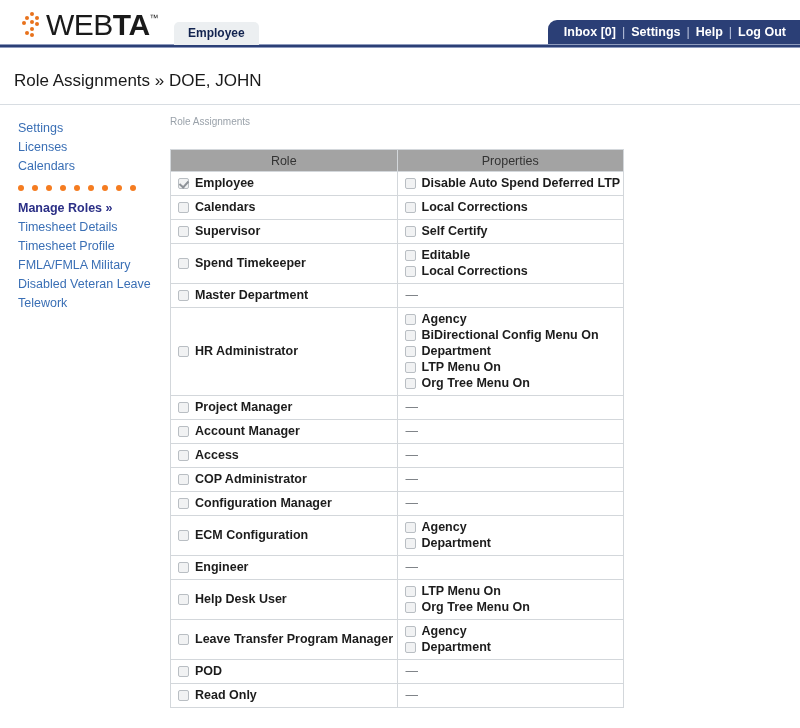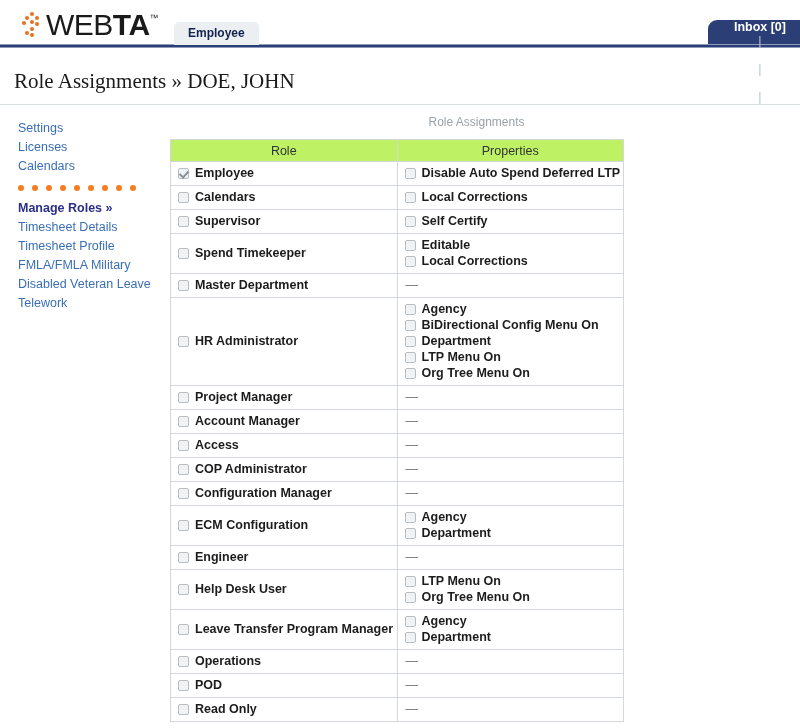--- a/index.html
+++ b/index.html
@@ -72,27 +72,26 @@
     line-height: 14px;
   }
 
   .topnav {
     position: absolute;
     right: 0;
     top: 20px;
     height: 24px;
     background: #2b3f76;
     border-radius: 9px 0 0 0;
-    padding: 0 14px 0 26px;
+    padding: 0 14px 0 16px;
     display: flex;
     align-items: center;
     color: #ffffff;
     font-size: 12.5px;
     font-weight: bold;
-    flex-direction: column;
   }
   .topnav a {
     color: #ffffff;
     text-decoration: none;
     white-space: nowrap;
   }
   .topnav .sep {
     color: #b9c2dc;
     margin: 0 6px;
     font-weight: normal;
@@ -100,25 +99,24 @@
 
   .navy-rule {
     height: 4px;
     background: #2b3f76;
     border-top: 1px solid #8f9bbd;
     border-bottom: 1px solid #8f9bbd;
   }
 
   
   .page-title {
-    font-size: 21px;
+    font-size: 17px;
     color: #1a1a1a;
     padding: 20px 0 10px 14px;
     line-height: 26px;
-    font-family: Liberation Serif, serif;
   }
   .title-rule {
     height: 1px;
     background: #d8dde2;
     margin: 0;
   }
 
   
   .body-wrap {
     display: flex;
@@ -155,40 +153,40 @@
     background: #F57C20;
     display: block;
   }
 
   
   .table-area {
     flex: 1;
     padding-right: 8px;
   }
   .table-caption {
-    text-align: center;
-    font-size: 12px;
+    text-align: left;
+    font-size: 10px;
     color: #9aa2aa;
     padding-right: 9px;
-    padding-bottom: 10px;
+    padding-bottom: 20px;
     line-height: 14px;
   }
   table.roles {
     border-collapse: collapse;
     width: 454px;
     background: #ffffff;
     table-layout: fixed;
   }
   table.roles th, table.roles td {
     border: 1px solid #d3d7db;
     padding: 0;
     vertical-align: middle;
   }
   table.roles th {
-    background: #bef264;
+    background: #a3a3a3;
     font-size: 12.5px;
     font-weight: normal;
     color: #333333;
     height: 22px;
     text-align: center;
   }
   table.roles td.role-cell {
     width: 226px;
     padding: 4px 4px 4px 7px;
   }
@@ -533,31 +531,20 @@
               <div class="cbrow">
                 <span class="cb"></span>
                 <span>Department</span>
               </div>
             </td>
           </tr>
           <tr>
             <td class="role-cell">
               <div class="cbrow">
                 <span class="cb"></span>
-                <span>Operations</span>
-              </div>
-            </td>
-            <td class="prop-cell">
-              <div class="dash">—</div>
-            </td>
-          </tr>
-          <tr>
-            <td class="role-cell">
-              <div class="cbrow">
-                <span class="cb"></span>
                 <span>POD</span>
               </div>
             </td>
             <td class="prop-cell">
               <div class="dash">—</div>
             </td>
           </tr>
           <tr>
             <td class="role-cell">
               <div class="cbrow">

